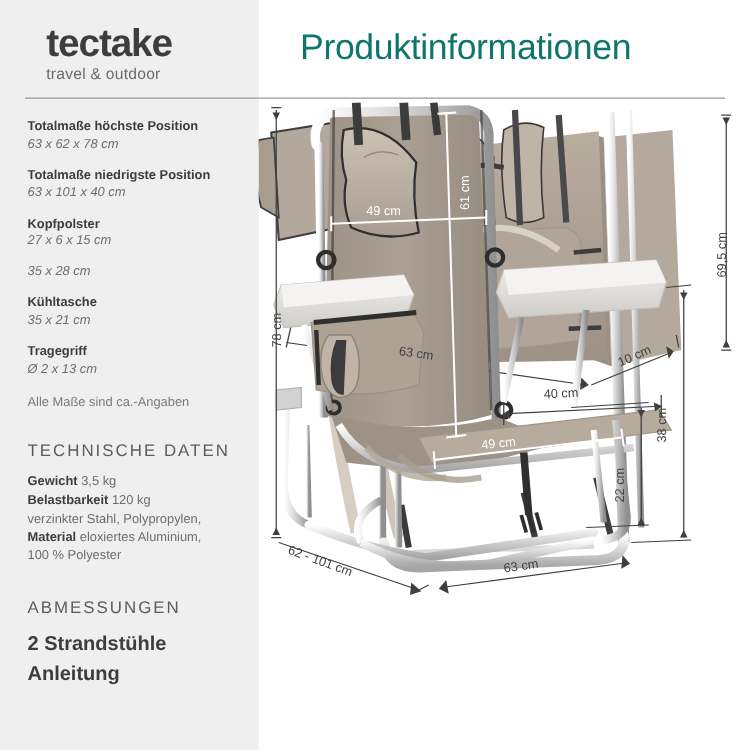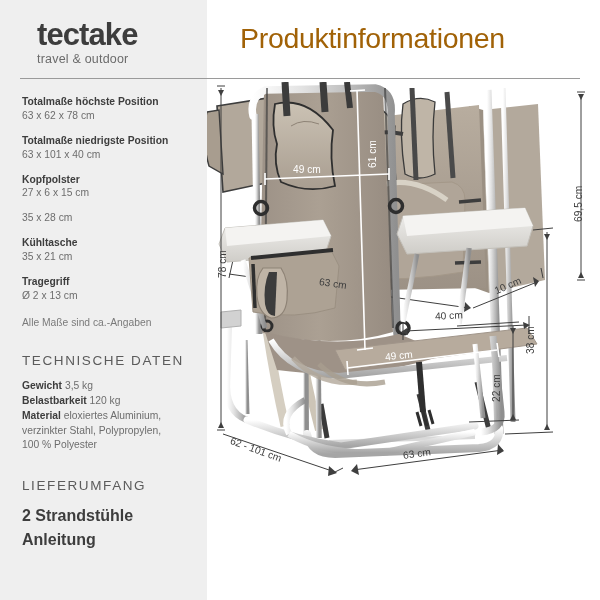--- a/index.html
+++ b/index.html
@@ -31,33 +31,33 @@
     color:#3d3d3d;line-height:1;
   }
   .logo-sub{
     font-size:12.5px;color:#6b6b6b;letter-spacing:.2px;
     margin-top:2px;padding-right:2px;
   }
 
   
   .page-title{
     position:absolute;left:240px;top:22px;
-    font-size:28.5px;color:#a16207;letter-spacing:-0.3px;
+    font-size:28.5px;color:#0f766e;letter-spacing:-0.3px;
     white-space:nowrap;
   }
 
   
   .side-col{position:absolute;left:22px;top:95px;width:175px;}
   .sec-head{
     font-size:13.5px;letter-spacing:1.6px;color:#5b5b5b;
     font-weight:400;margin-bottom:11px;
   }
   .spec{margin-bottom:11px;}
   .spec .k{font-size:10.3px;font-weight:bold;color:#3d3d3d;line-height:1.35;}
-  .spec .v{font-size:10.3px;color:#6d6d6d;line-height:1.35;}
+  .spec .v{font-size:10.3px;color:#6d6d6d;line-height:1.35;font-style:italic;}
   .note{font-size:10.3px;color:#7a7a7a;margin:14px 0 0 0;}
   .tech-line{font-size:10.3px;color:#6d6d6d;line-height:1.45;}
   .tech-line b{color:#3d3d3d;}
   .deliv{font-size:16px;font-weight:bold;color:#3d3d3d;line-height:1.5;}
   .gap-l{height:25px;}
 
   
   .illus{position:absolute;left:207px;top:82px;width:393px;height:518px;}
   svg.art{position:absolute;left:0;top:0;}
 
@@ -118,32 +118,32 @@
 
     <div class="tech-line">
       <b>Gewicht</b>
       <span>3,5 kg</span>
     </div>
     <div class="tech-line">
       <b>Belastbarkeit</b>
       <span>120 kg</span>
     </div>
     <div class="tech-line">
+      <span>verzinkter Stahl, Polypropylen,</span>
+    </div>
+    <div class="tech-line">
       <b>Material</b>
       <span>eloxiertes Aluminium,</span>
     </div>
     <div class="tech-line">
-      <span>verzinkter Stahl, Polypropylen,</span>
-    </div>
-    <div class="tech-line">
       <span>100 % Polyester</span>
     </div>
 
     <div class="gap-l"></div>
-    <div class="sec-head">LIEFERUMFANG</div>
+    <div class="sec-head">ABMESSUNGEN</div>
 
     <div class="deliv">2 Strandstühle</div>
     <div class="deliv">Anleitung</div>
   </div>
 
   <div class="illus">
 
     <svg class="art" width="393" height="518" viewBox="0 0 393 518">
       <defs>
         <linearGradient id="fab" x1="0" y1="0" x2="1" y2="0">

